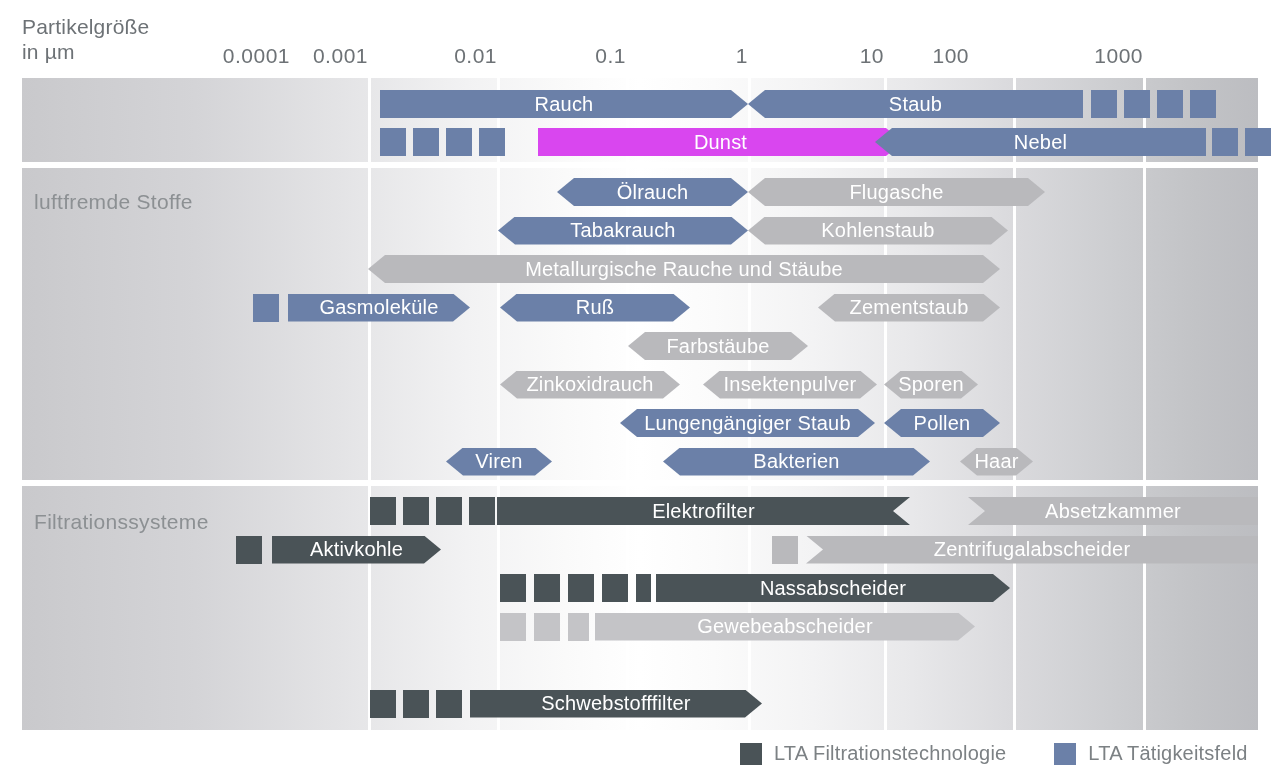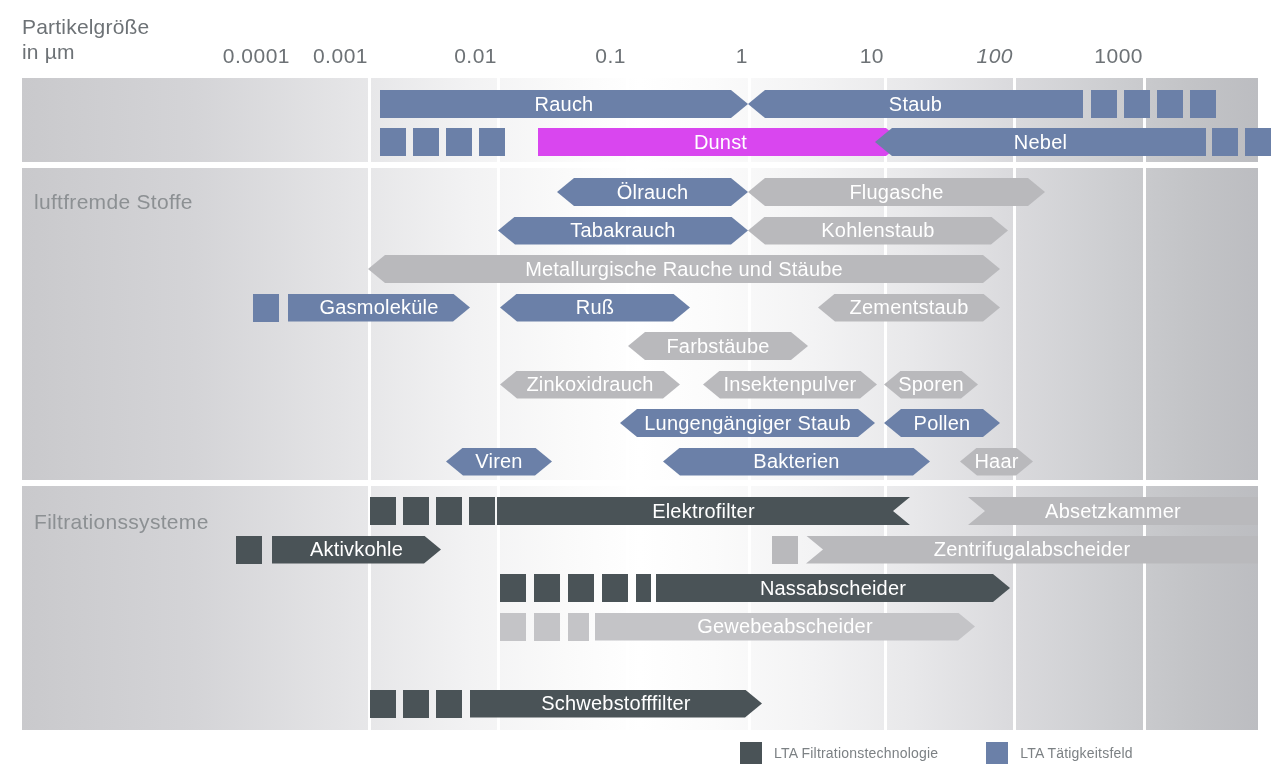--- a/index.html
+++ b/index.html
@@ -46,36 +46,36 @@
     font-size: 20px; color: #ffffff; white-space: nowrap;
     letter-spacing: .2px; padding: 0 6px;
     position: relative; z-index: 2;
   }
   .dash { position: absolute; top: 0; height: 28px; }
 
   
   .legend { position: absolute; left: 740px; top: 742px; display: flex; gap: 48px; align-items: center; }
   .legend-item { display: flex; align-items: center; gap: 12px; }
   .legend-swatch { width: 22px; height: 22px; display: block; }
-  .legend-text { font-size: 14px; color: #7c8184; letter-spacing: .2px; text-align: center; }
+  .legend-text { font-size: 20px; color: #7c8184; letter-spacing: .2px; text-align: center; }
 </style>
 </head>
 <body>
 
 <div id="stage">
 
   <div class="axis-title">Partikelgröße
 in µm</div>
   <div id="ticks">
       <div class="tick-label" style="left: 368px;">0.001</div>
       <div class="tick-label" style="left: 497px;">0.01</div>
       <div class="tick-label" style="left: 626px;">0.1</div>
       <div class="tick-label" style="left: 748px;">1</div>
       <div class="tick-label" style="left: 884px;">10</div>
-      <div class="tick-label" style="left: 1013px; font-style: italic;">100</div>
+      <div class="tick-label" style="left: 969px;">100</div>
       <div class="tick-label" style="left: 1143px;">1000</div>
       <div class="tick-label" style="left: 290px;">0.0001</div>
     </div>
 
   <div class="band" id="band-top" style="top:78px;height:84px;">
     <div class="band-bg" style="background: linear-gradient(90deg, rgb(201, 201, 204) 0%, rgb(212, 212, 215) 14%, rgb(228, 228, 230) 26%, rgb(242, 242, 243) 36%, rgb(250, 250, 250) 44%, rgb(255, 255, 255) 50%, rgb(251, 251, 251) 56%, rgb(243, 243, 244) 64%, rgb(232, 232, 234) 72%, rgb(218, 218, 221) 80%, rgb(205, 206, 209) 88%, rgb(194, 195, 198) 95%, rgb(188, 189, 193) 100%);"></div>
   <div class="gridline" style="left: 346px;"></div>
       <div class="gridline" style="left: 475px;"></div>
       <div class="gridline" style="left: 604px;"></div>
       <div class="gridline" style="left: 726px;"></div>

